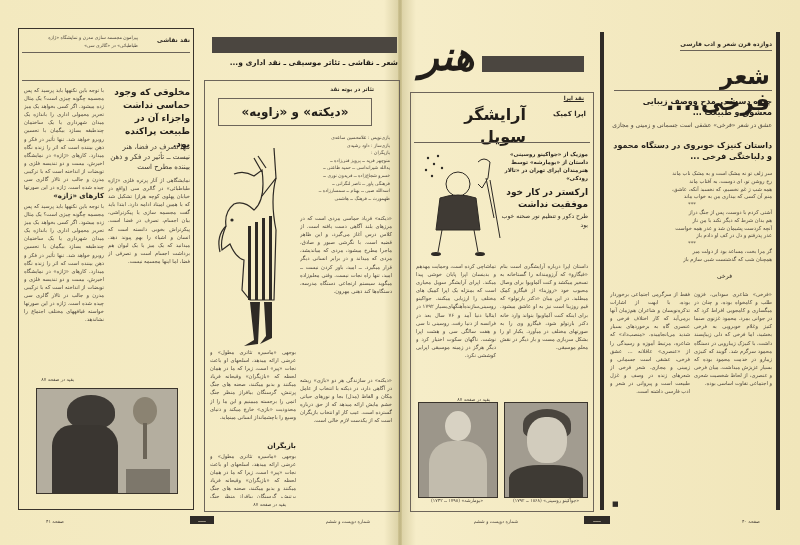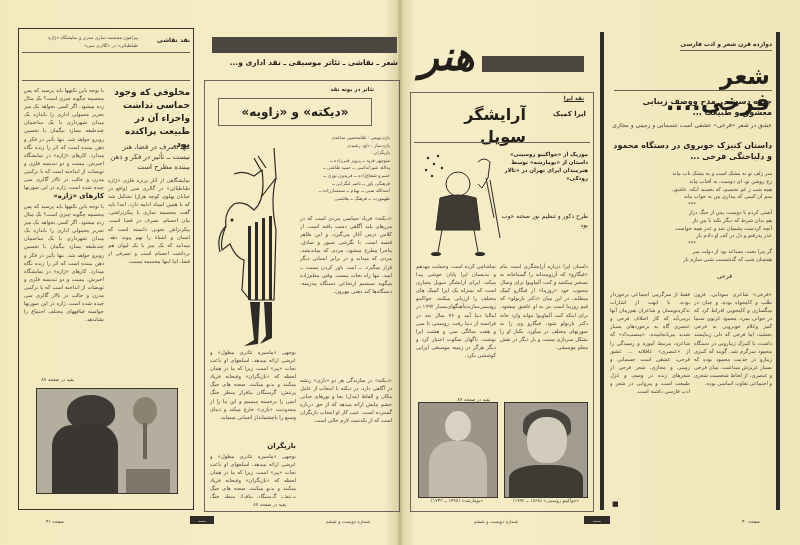--- a/index.html
+++ b/index.html
@@ -102,20 +102,21 @@
   <div class="abs headline" style="left:414px;top:36px;width:66px;font-size:40px;line-height:40px;font-family:'DejaVu Serif',serif;font-style:italic;direction:rtl;text-align:center;">هنر</div>
   <div class="bar" style="left:482px;top:56px;width:102px;height:16px;background:#4b4640;"></div>
 
   <div class="box thin" style="left:410px;top:92px;width:184px;height:420px;"></div>
   <div class="abs rtl" style="left:540px;top:95px;width:44px;font-size:5.5px;font-weight:bold;text-decoration:underline;">نقد اپرا</div>
   <div class="abs rtl" style="left:526px;top:110px;width:60px;font-size:7px;font-weight:bold;">اپرا کمیک</div>
   <div class="abs rtl headline" style="left:418px;top:104px;width:108px;font-size:16px;line-height:22px;">آرایشگر سویل</div>
   <div class="hr" style="left:414px;top:142px;width:176px;"></div>
 
   <div class="abs rtl" style="left:490px;top:150px;width:98px;font-size:5.5px;line-height:8px;font-weight:bold;">موزیک از «جواکینو روسینی» داستان از «بومارشه» توسط هنرمندان اپرای تهران در «تالار رودکی»</div>
+  <div class="abs rtl headline" style="left:500px;top:186px;width:88px;font-size:9px;line-height:12px;">ارکستر در کار خود موفقیت نداشت</div>
   <div class="abs rtl" style="left:500px;top:212px;width:88px;font-size:6px;line-height:8.5px;">طرح دکور و تنظیم نور صحنه خوب بود</div>
 
   <svg class="abs" style="left:418px;top:148px;" width="84" height="112" viewBox="0 0 84 112">
     <g fill="none" stroke="#2e2a25" stroke-width="1">
       <circle cx="40" cy="36" r="12"></circle>
       <path d="M22 50 Q40 44 58 50 L62 82 L18 82 Z" fill="#3f3a34"></path>
       <path d="M24 82 L20 104 M56 82 L60 104"></path>
       <path d="M60 14 Q66 8 72 14 L70 30 L64 40 L60 36"></path>
       <path d="M68 30 L76 70 M72 32 L82 90"></path>
     </g>

